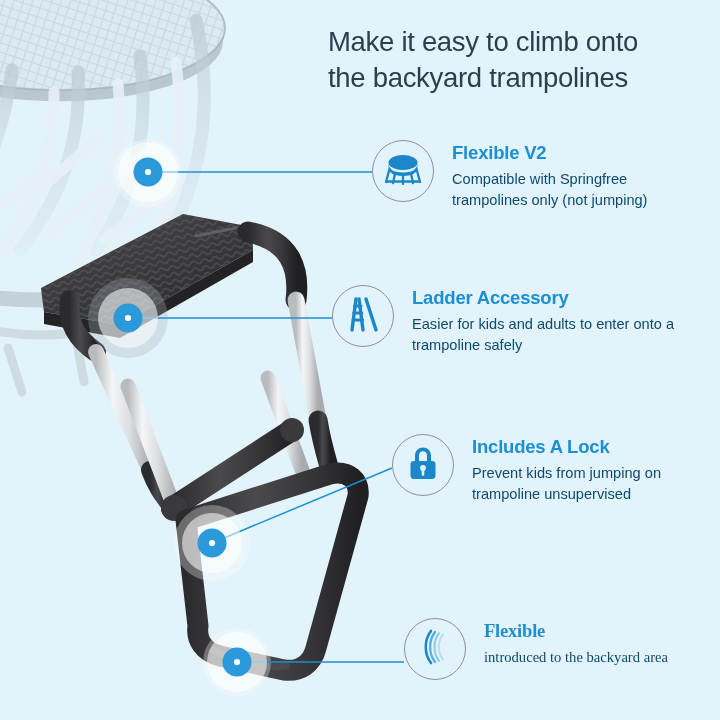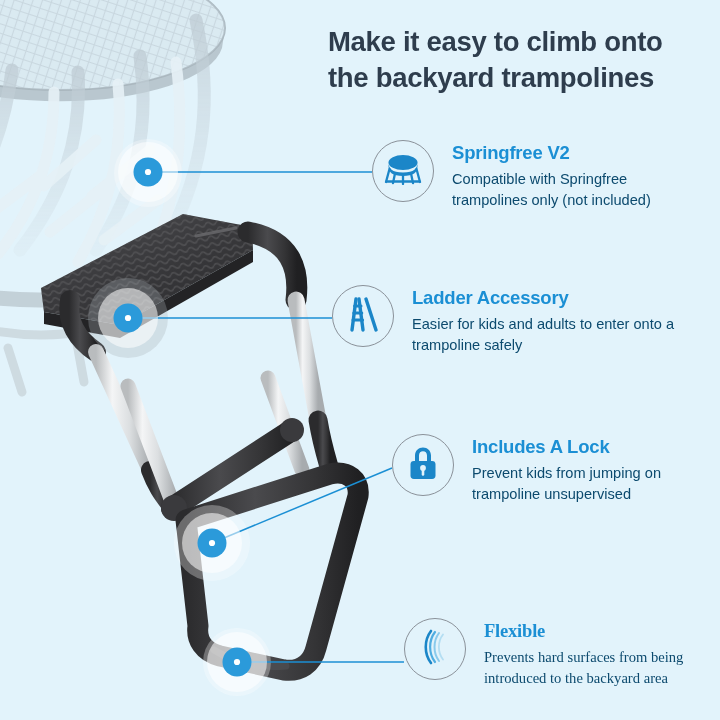--- a/index.html
+++ b/index.html
@@ -31,21 +31,21 @@
   .photo-layer svg { display: block; }
 
   
   .headline {
     position: absolute;
     left: 328px;
     top: 24px;
     width: 388px;
     color: #2e3d4d;
     font-size: 27.5px;
-    font-weight: bold;
+    font-weight: normal;
     line-height: 1.32;
     letter-spacing: -0.3px;
   }
   .headline-line { display: block; white-space: nowrap; }
 
   
   .feature {
     position: absolute;
     display: flex;
     align-items: flex-start;
@@ -286,24 +286,24 @@
         <svg width="38" height="32" viewBox="0 0 38 32">
           <ellipse cx="19" cy="9.5" rx="14.5" ry="7.5" fill="#1b86c8"></ellipse>
           <path d="M4.5 9.5 C4.5 15.5 8 19.5 19 19.5 C30 19.5 33.5 15.5 33.5 9.5
                    L33.5 13 C33.5 19.5 29.5 23 19 23 C8.5 23 4.5 19.5 4.5 13 Z" fill="#1b86c8"></path>
           <path d="M5.5 16 L2 29 M11 20.5 L9 30 M19 22.5 L19 31 M27 20.5 L29 30 M32.5 16 L36 29" stroke="#1b86c8" stroke-width="2.3" stroke-linecap="round" fill="none"></path>
           <path d="M2.5 28.5 L35.5 28.5" stroke="#1b86c8" stroke-width="2.3" stroke-linecap="round"></path>
         </svg>
       </span>
     </div>
     <div class="feature-text">
-      <div class="feature-title">Springfree V2</div>
+      <div class="feature-title">Flexible V2</div>
       <div class="feature-desc">
         <div>Compatible with Springfree</div>
-        <div>trampolines only (not included)</div>
+        <div>trampolines only (not jumping)</div>
       </div>
     </div>
   </div>
 
   <div class="feature f3">
     <div class="feature-icon-wrap">
       <span>
         <svg width="32" height="36" viewBox="0 0 32 36">
           <path d="M8 17 L8 10.5 C8 5.5 11.6 2.5 16 2.5 C20.4 2.5 24 5.5 24 10.5 L24 17
                    L20 17 L20 10.5 C20 7.8 18.3 6.3 16 6.3 C13.7 6.3 12 7.8 12 10.5 L12 17 Z" fill="#1b86c8"></path>
@@ -351,19 +351,18 @@
             <path d="M17 4 C10.5 12.5 10.5 25.5 17 34" stroke="#3fa5de" stroke-width="2.2" opacity="0.9"></path>
             <path d="M21 5 C15 13 15 25 21 33" stroke="#79c2e9" stroke-width="2" opacity="0.85"></path>
             <path d="M25 6.5 C19.5 13.5 19.5 24.5 25 31.5" stroke="#a8d8f0" stroke-width="1.8" opacity="0.8"></path>
           </g>
         </svg>
       </span>
     </div>
     <div class="feature-text">
       <div class="feature-title">Flexible</div>
       <div class="feature-desc" style="max-width:238px">
-        <div>Prevents hard surfaces from being</div>
         <div>introduced to the backyard area</div>
       </div>
     </div>
   </div>
 
 </div>
 
 </body></html>

